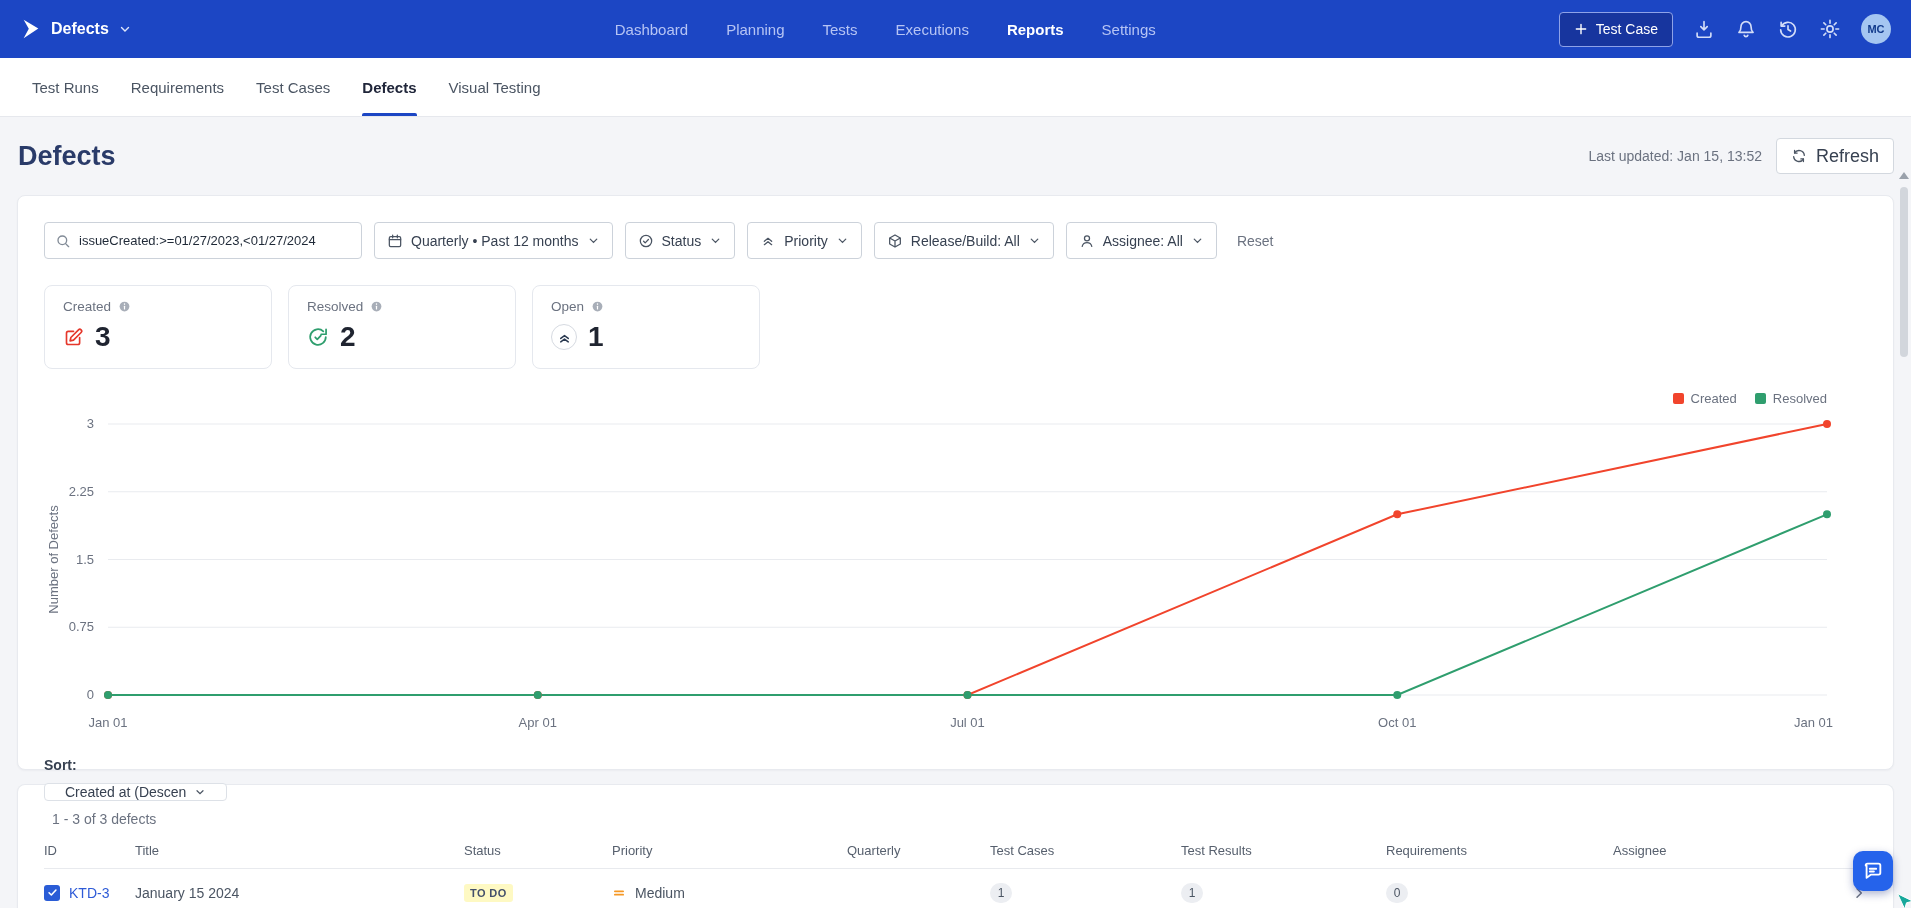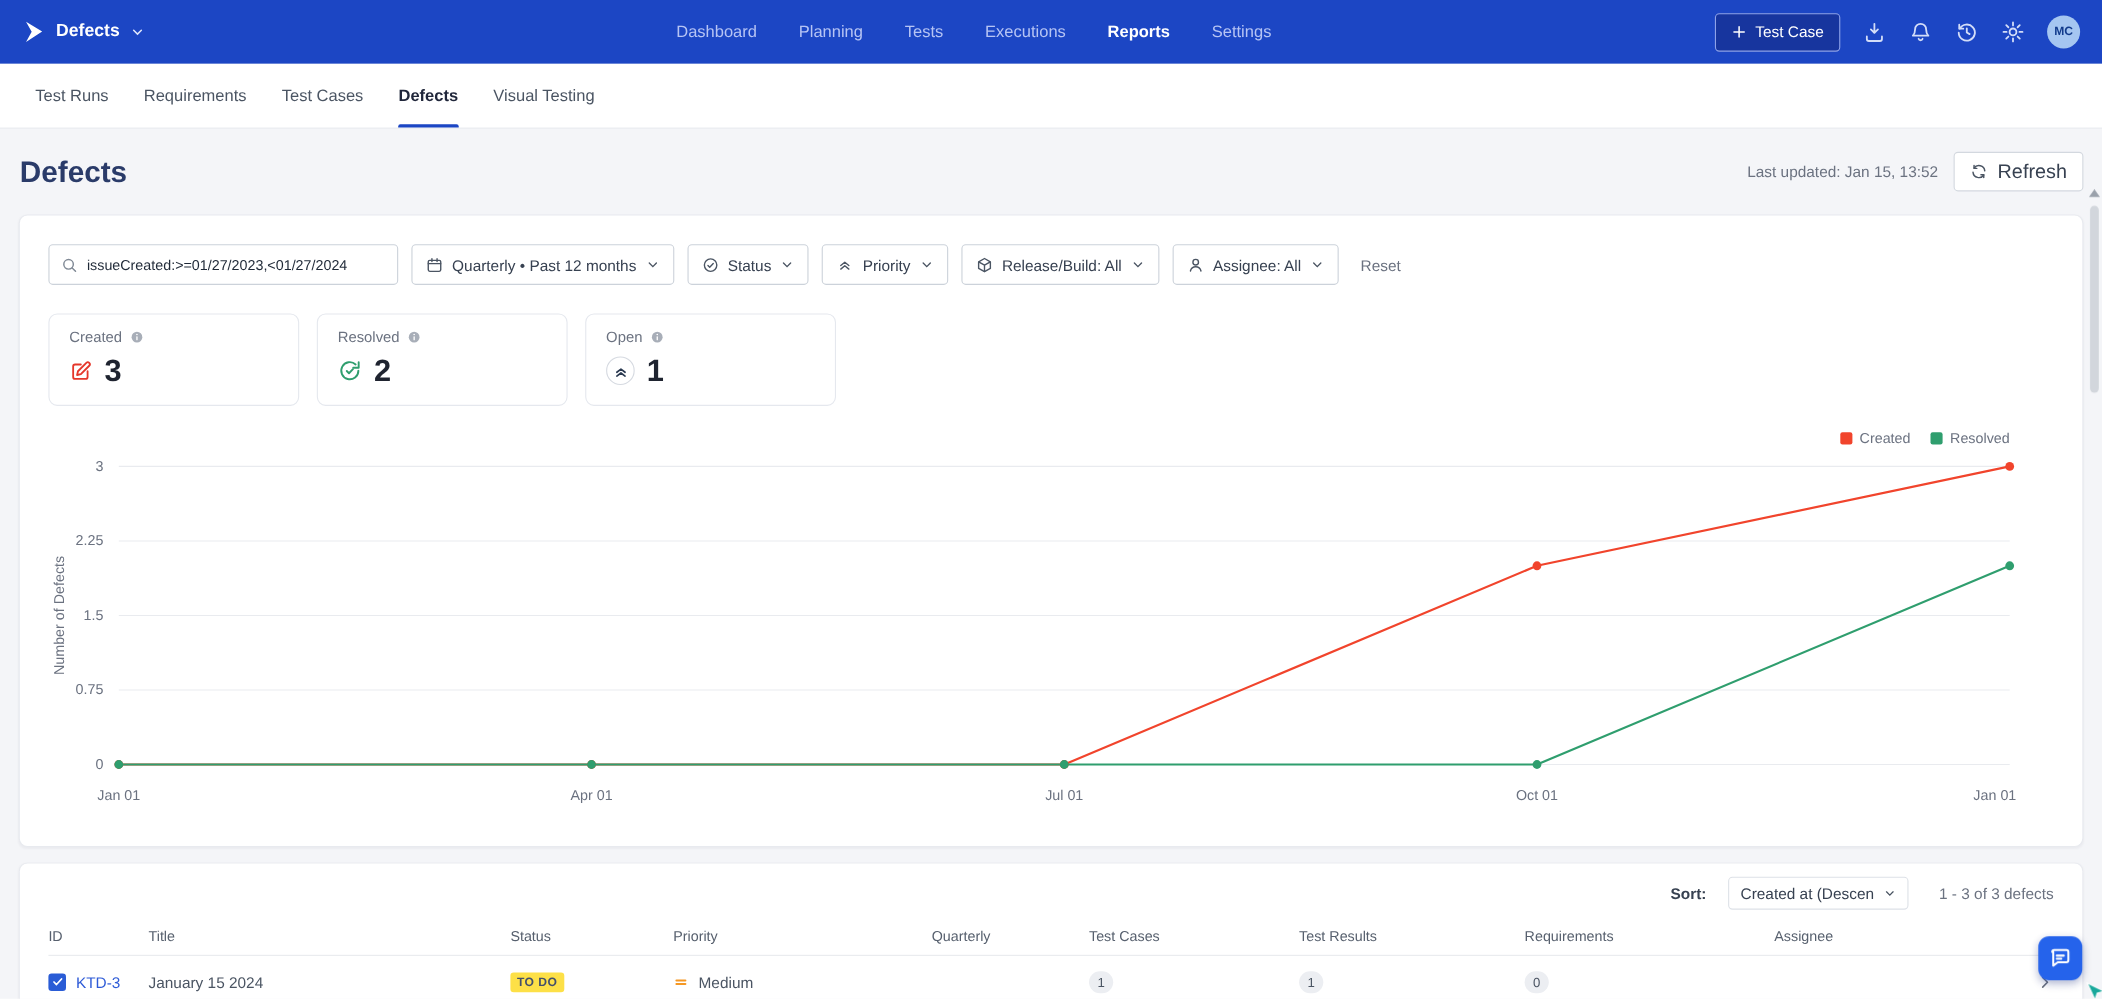--- a/index.html
+++ b/index.html
@@ -89,42 +89,42 @@
     display:flex; align-items:center; justify-content:center;
   }
 
   
   .legend-row { display:flex; justify-content:flex-end; gap:18px; margin-top:22px; padding-right:40px; }
   .legend-item { display:flex; align-items:center; gap:7px; font-size:13px; color:#6b7280; cursor:pointer; }
   .legend-swatch { width:11px; height:11px; border-radius:2px; display:inline-block; }
   .chart-host { margin-top:2px; height:335px; }
 
   
-  .sort-row { display:flex; align-items:center; justify-content:flex-end; gap:20px; height:30px; }
+  .sort-row { display:flex; align-items:flex-start; justify-content:flex-end; gap:10px; height:30px;flex-direction:column; }
   .sort-label { font-size:14px; font-weight:bold; color:#374151; }
   .sort-select {
-    display:flex; align-items:center; gap:8px; height:30px; padding:0 10px;
+    display:flex; align-items:center; gap:8px; height:30px; padding:0 20px;
     border:1px solid #dde1e7; border-radius:4px; font-size:14px; color:#374151; cursor:pointer; background:#fff;
   }
   .result-count { font-size:14px; color:#6b7280; margin-left:8px; }
   .tgrid {
     display:grid;
     grid-template-columns:91px 329px 148px 235px 143px 191px 205px 227px 1fr 40px;
     align-items:center;
   }
   .thead { height:36px; margin-top:6px; border-bottom:1px solid #e8eaee; font-size:13px; color:#57606e; }
   .trow { height:48px; font-size:14px; color:#4b5563; border-bottom:1px solid #f0f1f4; }
   .id-cell { display:flex; align-items:center; gap:9px; }
   .checkbox {
     width:16px; height:16px; background:#2a5cd6; border-radius:3px;
     display:flex; align-items:center; justify-content:center; cursor:pointer;
   }
   .id-link { color:#2e5bd7; text-decoration:none; cursor:pointer; }
   .status-badge {
-    display:inline-block; background:#fde047; color:#44506b; font-size:11px; font-weight:bold;
+    display:inline-block; background:#fef9c3; color:#44506b; font-size:11px; font-weight:bold;
     letter-spacing:0.4px; padding:3px 6px; border-radius:3px; justify-self:start;
   }
   .priority-cell { display:flex; align-items:center; gap:9px; }
   .count-pill {
     display:inline-flex; align-items:center; justify-content:center; min-width:22px; height:20px;
     padding:0 7px; background:#eceef2; border-radius:10px; font-size:12px; color:#4b5563; justify-self:start;
   }
   .row-chevron { justify-self:end; cursor:pointer; }
 
   

